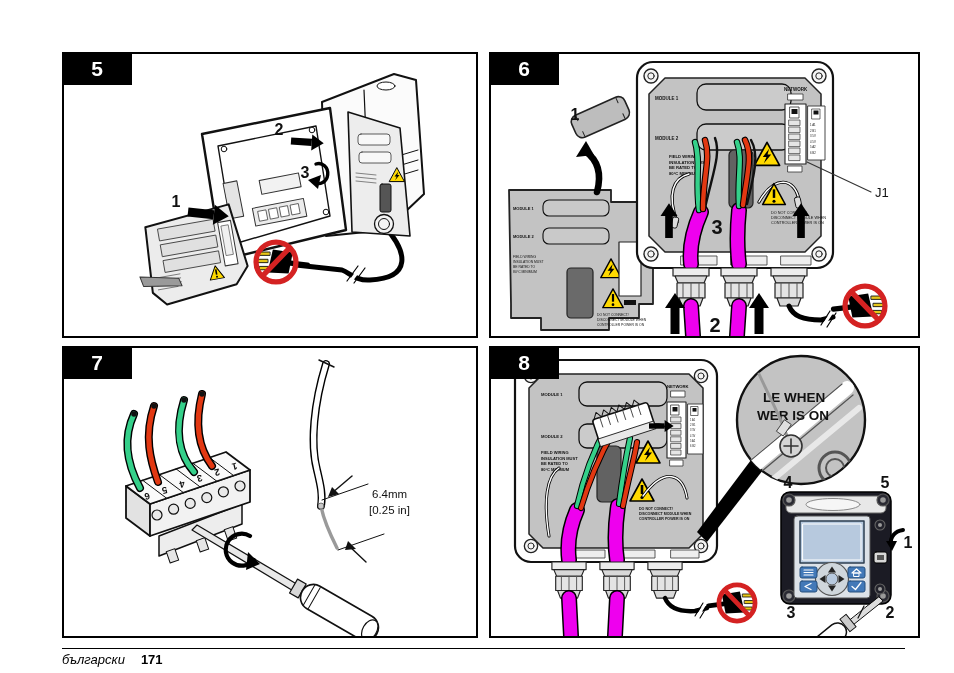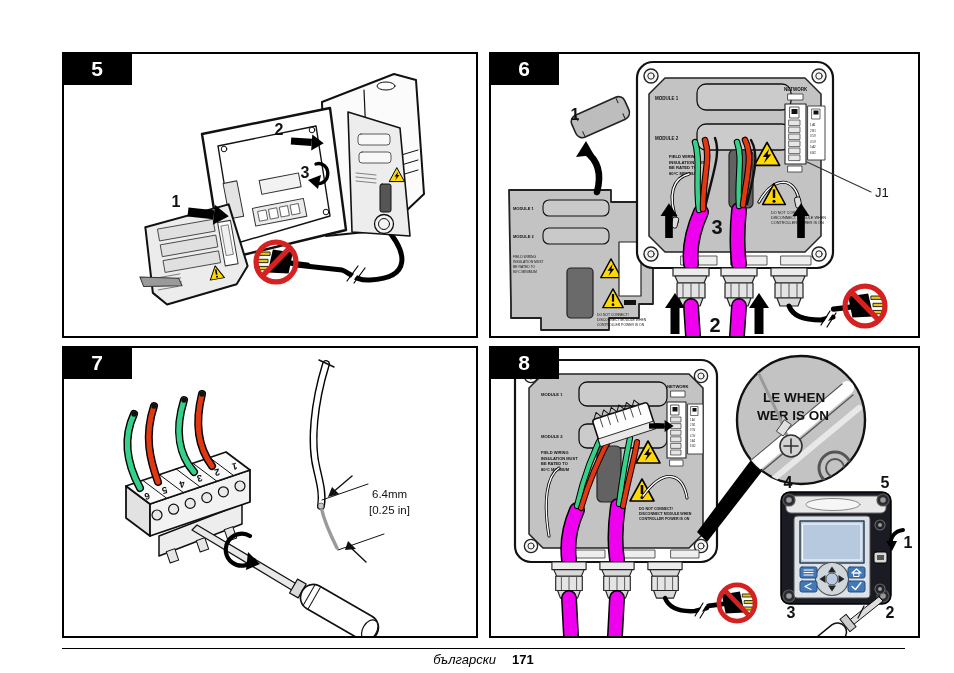--- a/index.html
+++ b/index.html
@@ -17,21 +17,21 @@
   .t38{font-size:3.8px;}
   .t36{font-size:3.6px;font-weight:700;}
   .t34{font-size:3.4px;}
   .pins{font-size:2.8px;}
   .pins8{font-size:2.6px;}
   .j1{font-size:13px;}
   .dim{font-size:11.5px;}
   .magtxt{font-size:13.5px;font-weight:700;}
   .blocknum{font-size:9.5px;font-weight:700;text-anchor:middle;}
   .footer-line{position:absolute;left:62px;top:648px;width:843px;border-top:1.6px solid #000;}
-  .footer{position:absolute;left:62px;top:652px;width:843px;text-align:center;font-size:13px;color:#000;}
+  .footer{position:absolute;left:62px;top:652px;width:843px;text-align:left;font-size:13px;color:#000;}
   .footer .lang{font-style:italic;}
   .footer .pageno{font-weight:700;margin-left:16px;}
 </style>
 </head>
 <body>
 
 <div class="sheet">
 
 <svg width="0" height="0" style="position:absolute" aria-hidden="true">
 <defs>

